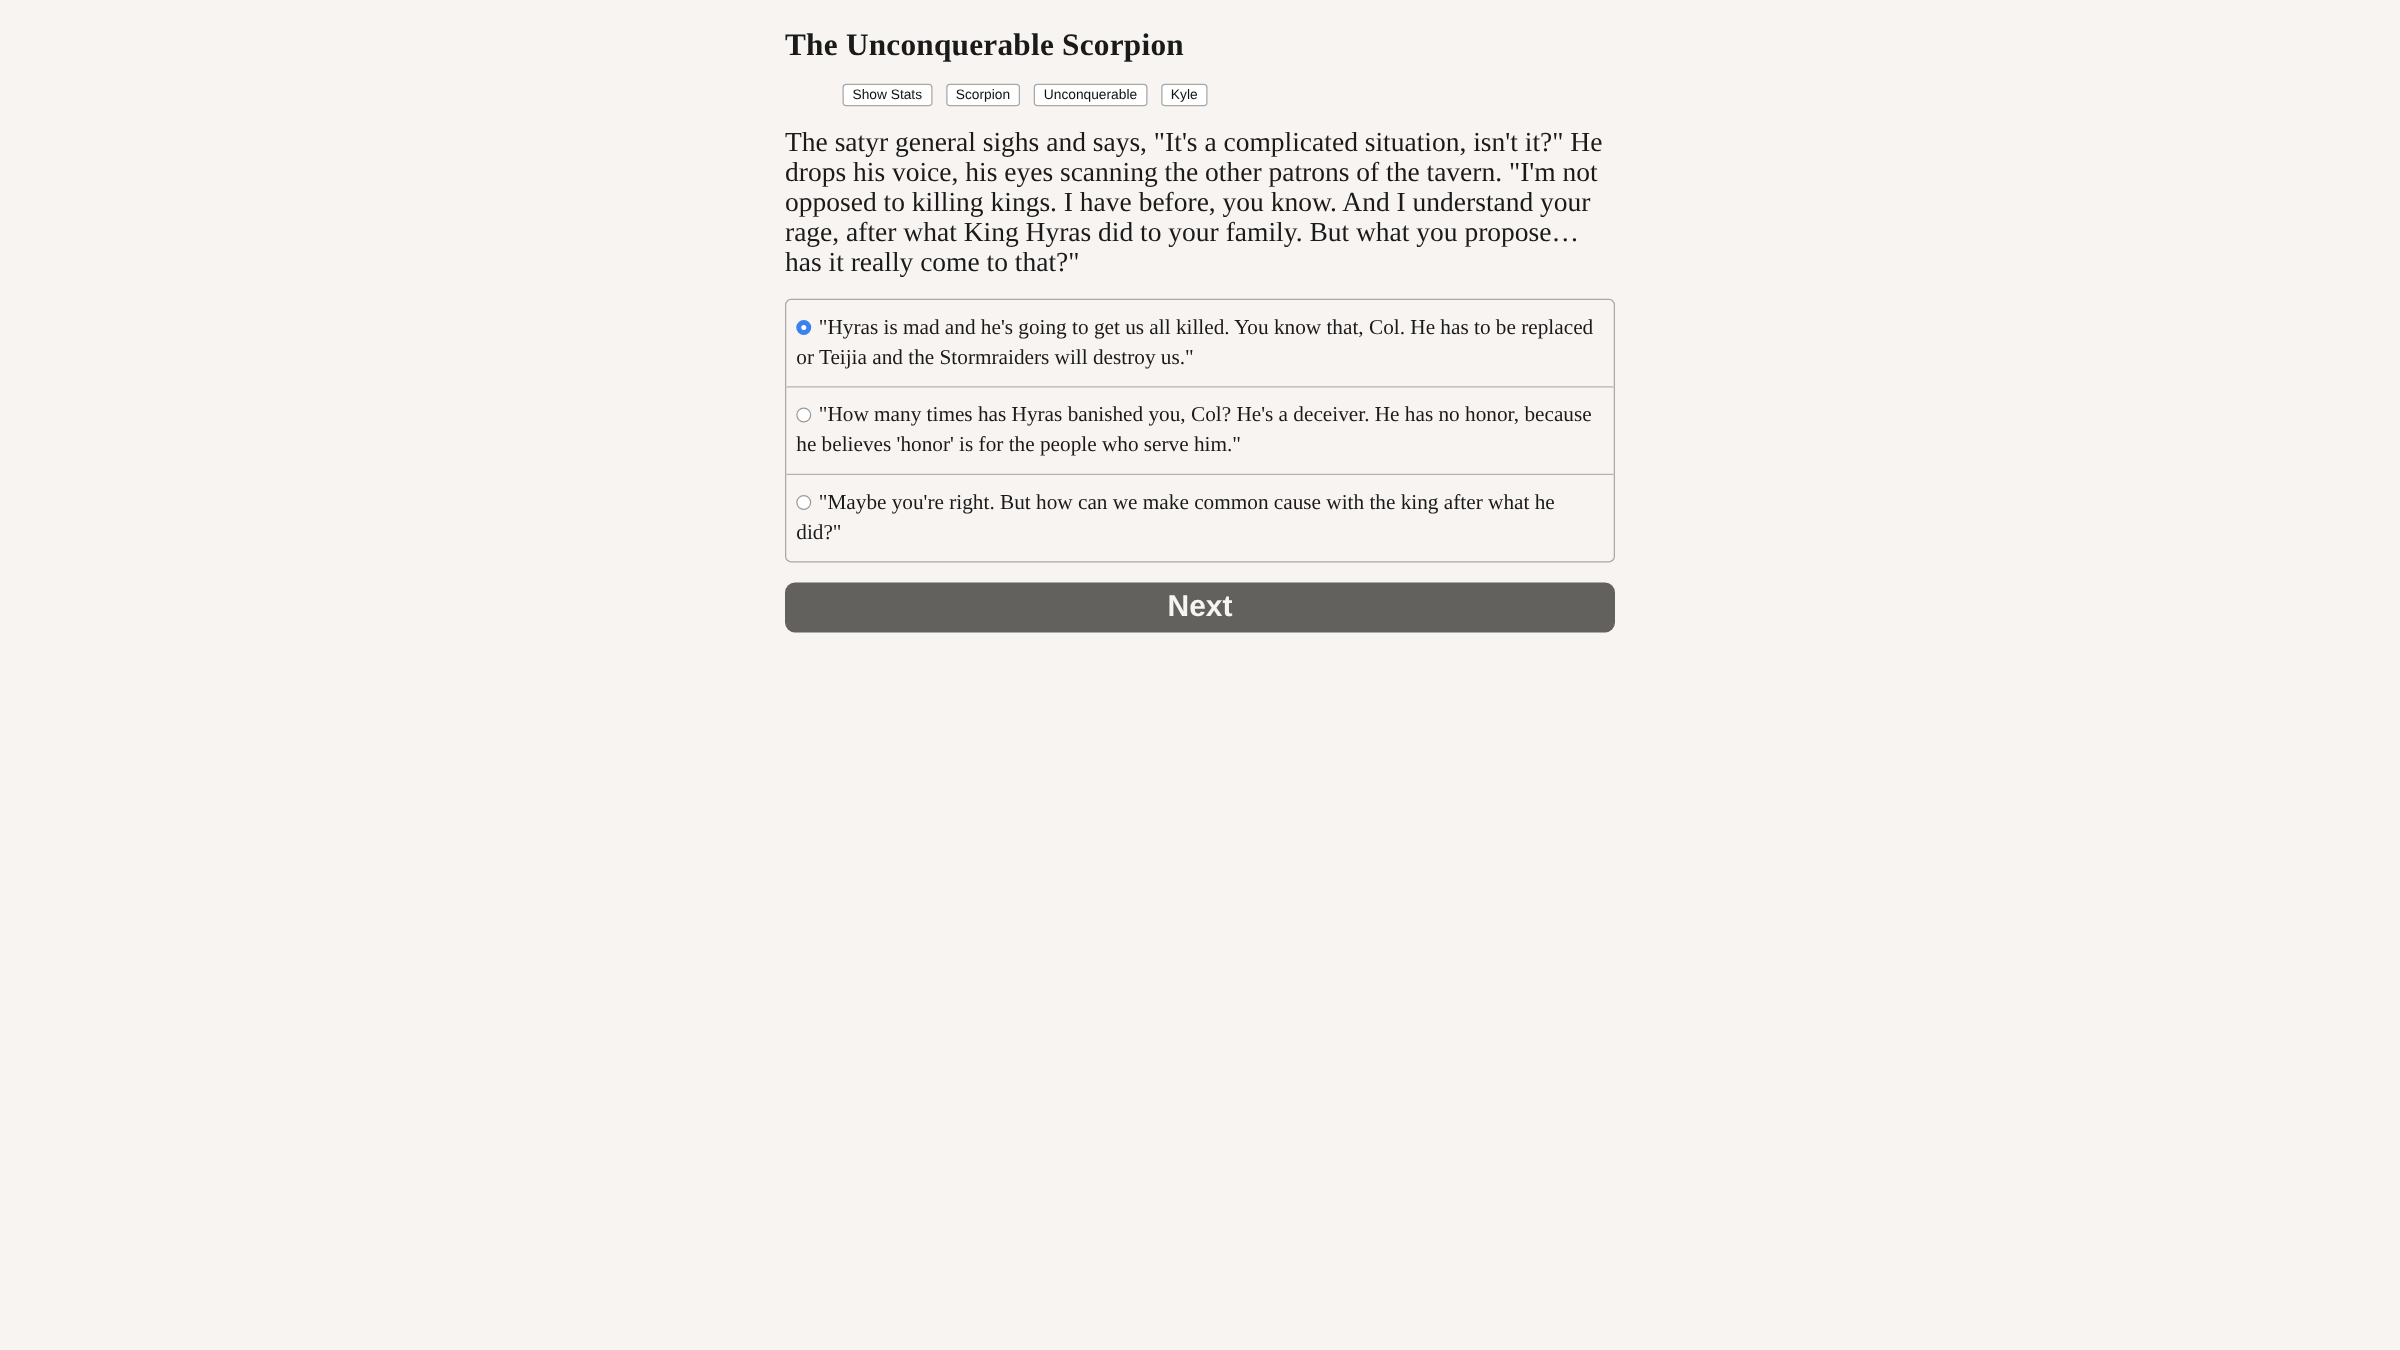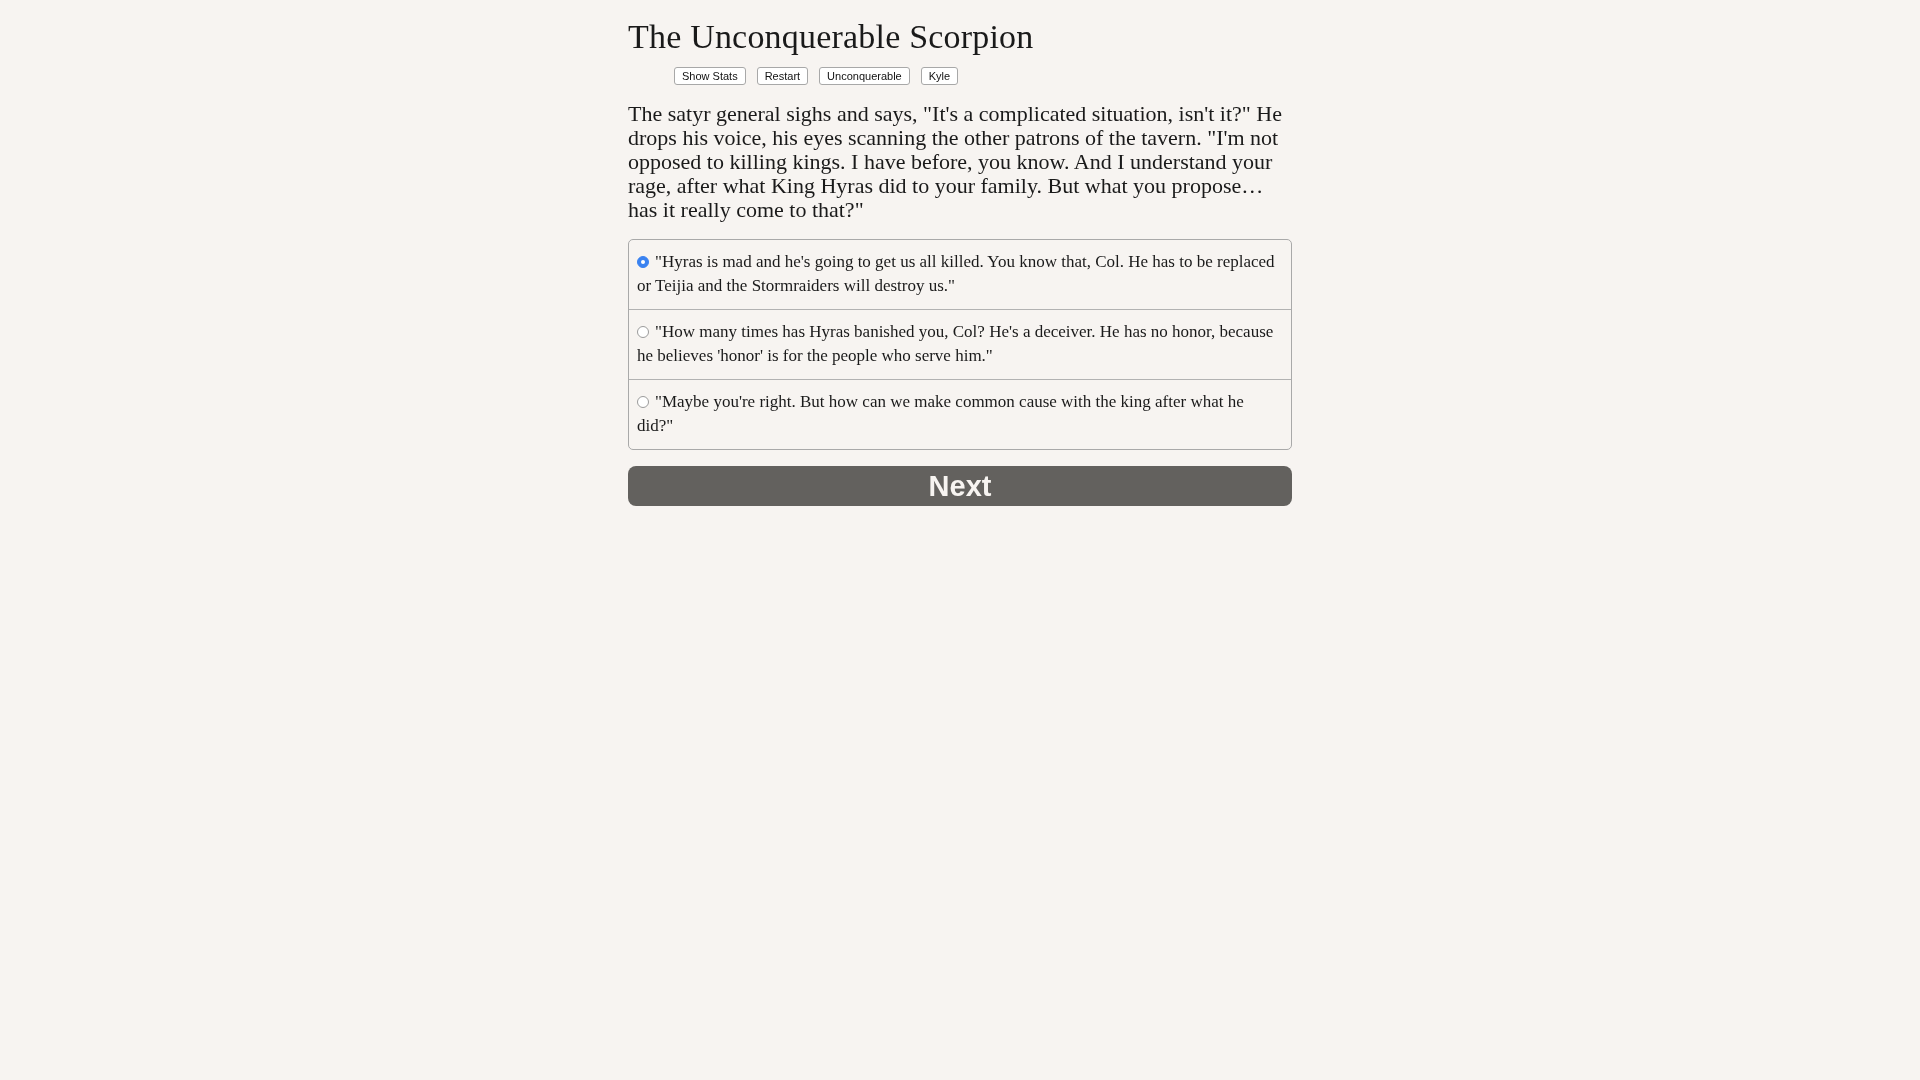--- a/index.html
+++ b/index.html
@@ -14,23 +14,23 @@
       font-family: "Liberation Serif", "DejaVu Serif", serif;
       color: #1a1a1a;
     }
     .container {
       position: absolute;
       left: 628px;
       top: 0;
       width: 664px;
     }
     .title {
-      font-size: 34px;
+      font-size: 25px;
       margin: 20px 0 0 0;
-      font-weight: normal;
+      font-weight: bold;
       letter-spacing: 0.2px;
       line-height: 34px;
     }
     .author {
       font-size: 19px;
       margin: 8px 0 0 0;
       line-height: 28px;
     }
     .toolbar {
       display: flex;
@@ -101,34 +101,34 @@
     .next-btn {
       margin-top: 16px;
       width: 664px;
       height: 40px;
       background: #63615e;
       color: #f7f4f1;
       border: none;
       border-radius: 8px;
       font-family: "Liberation Sans", "DejaVu Sans", sans-serif;
       font-weight: bold;
-      font-size: 29px;
+      font-size: 24px;
       cursor: pointer;
       display: block;
     }
   </style>
 </head>
 <body>
 
 <div class="container">
   <h1 class="title">The Unconquerable Scorpion</h1>
 
   <div class="toolbar">
     <button class="tb-btn">Show Stats</button>
-    <button class="tb-btn">Restart</button>
+    <button class="tb-btn">Scorpion</button>
     <button class="tb-btn">Unconquerable</button>
     <button class="tb-btn">Kyle</button>
   </div>
 
   <div class="passage">The satyr general sighs and says, "It's a complicated situation, isn't it?" He drops his voice, his eyes scanning the other patrons of the tavern. "I'm not opposed to killing kings. I have before, you know. And I understand your rage, after what King Hyras did to your family. But what you propose…has it really come to that?"</div>
 
   <div class="choices">
     <div class="choice">
       <span class="radio selected"></span><span>"Hyras is mad and he's going to get us all killed. You know that, Col. He has to be replaced or Teijia and the Stormraiders will destroy us."</span>
     </div>

